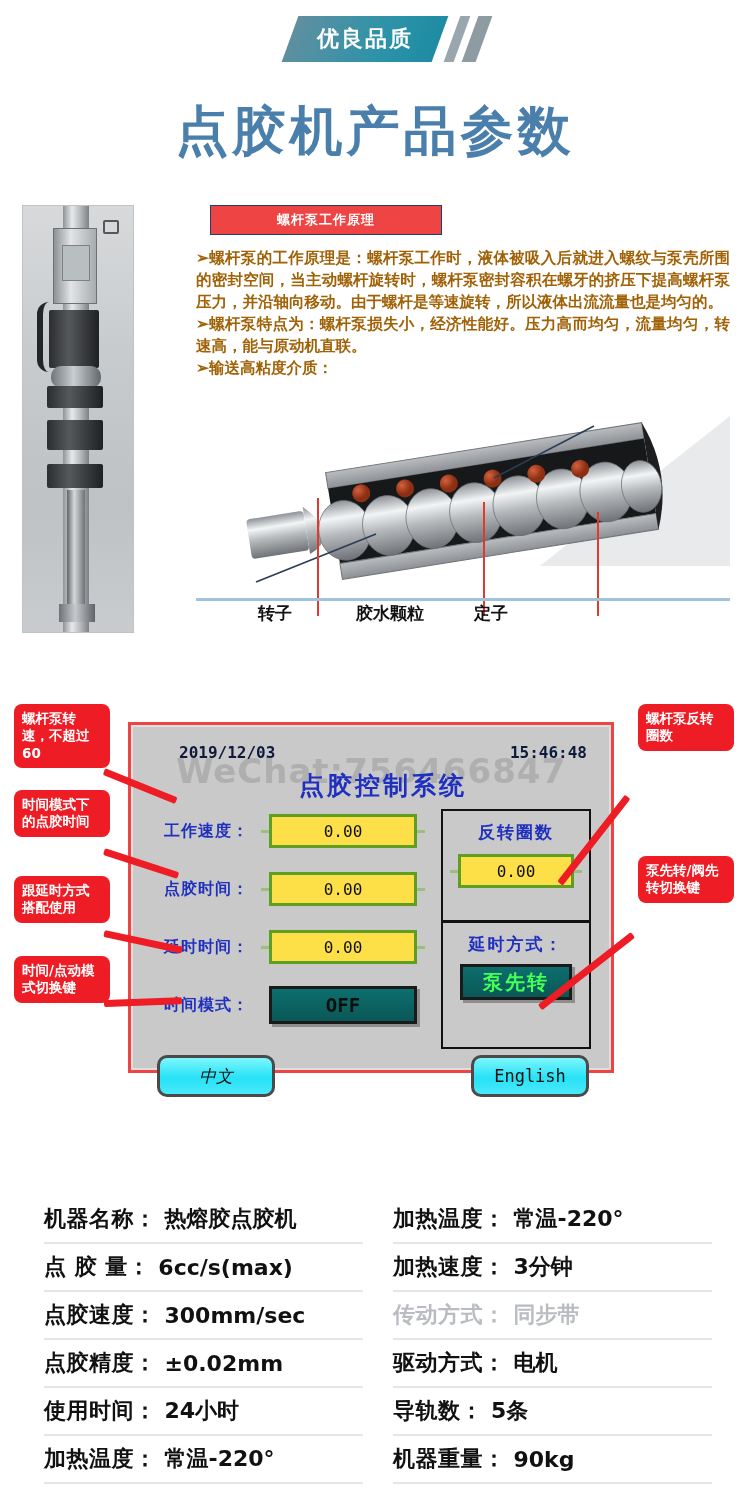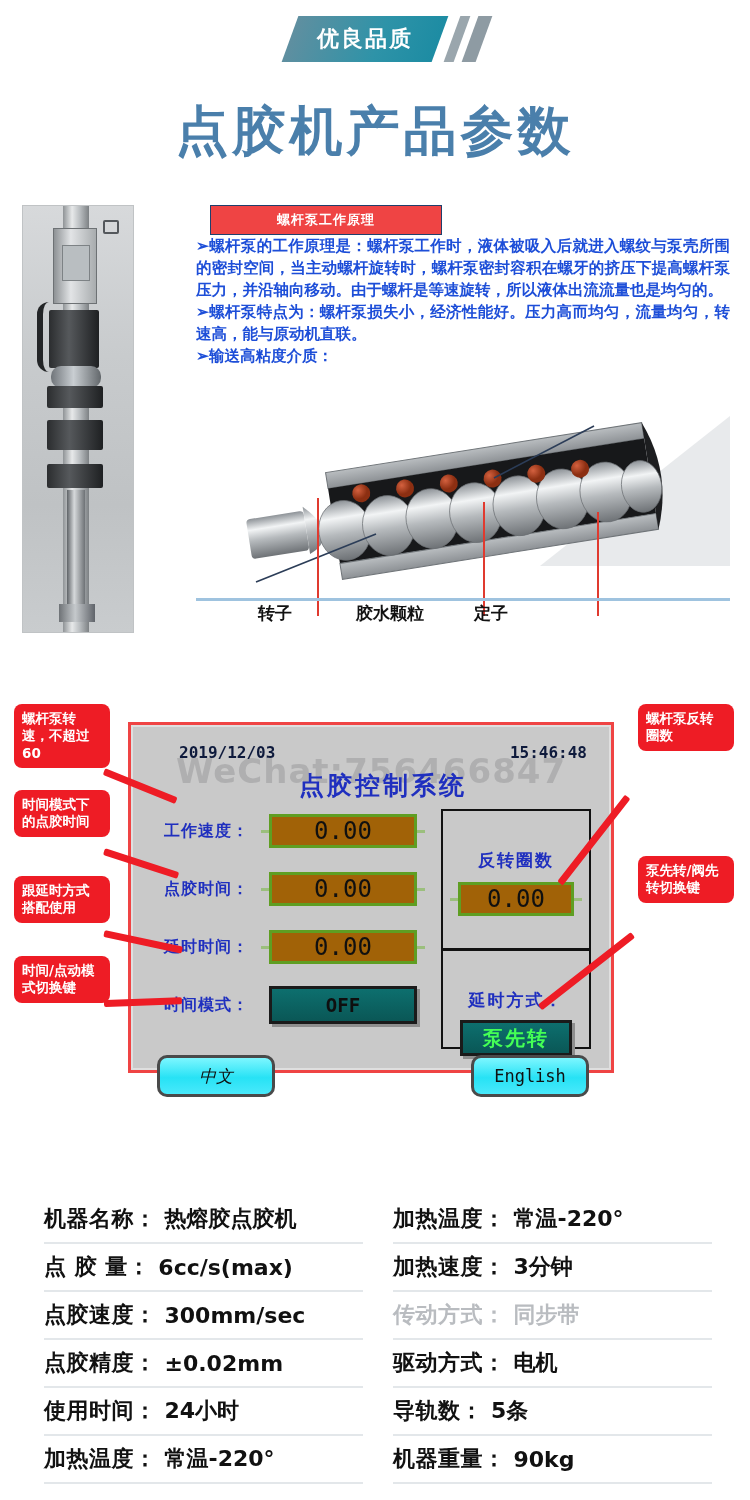--- a/index.html
+++ b/index.html
@@ -92,21 +92,22 @@
   .pr-title {
     width: 232px; height: 30px;
     background: #ef4444;
     border: 1px solid #1f3f6c;
     color: #ffffff; font-size: 13px; font-weight: bold;
     display: flex; align-items: center; justify-content: center;
     letter-spacing: 1px;
     margin-left: 14px;
   }
   .pr-body {
-    font-size: 15.5px; line-height: 1.42; color: #1d4ed8;
+    margin-top: 12px;
+    font-size: 15.5px; line-height: 1.42; color: #a16207;
     font-weight: bold;
     text-align: justify;
     font-family: "DejaVu Serif", "Liberation Serif", serif;
   }
   .pr-body p { margin: 0; }
 
   
   .illus { position: absolute; left: 196px; top: 386px; width: 534px; height: 250px; }
   .illus .bg-tri {
     position: absolute; right: 0; top: 30px;
@@ -157,25 +158,25 @@
   }
 
   .hmi-left { position: absolute; left: 18px; top: 78px; width: 272px; }
   .row { display: flex; align-items: center; height: 40px; margin-bottom: 18px; }
   .row .lab {
     width: 112px; text-align: right; padding-right: 20px;
     font-size: 16px; font-weight: bold; color: #1f2fbf; letter-spacing: 1px;
   }
   .valfield {
     width: 148px; height: 34px;
-    background: #a16207;
+    background: #fde047;
     border: 3px solid #5f9e22;
     display: flex; align-items: center; justify-content: center;
     font-family: "DejaVu Sans Mono", "Liberation Mono", monospace;
-    font-size: 24px; color: #101010; position: relative;
+    font-size: 16px; color: #101010; position: relative;
   }
   .valfield:before, .valfield:after {
     content:""; position: absolute; top: 13px; width: 8px; height: 3px; background: #9bbf7d;
   }
   .valfield:before { left: -11px; }
   .valfield:after { right: -11px; }
 
   .togglebtn {
     width: 148px; height: 38px;
     background: linear-gradient(180deg,#0d6f6e,#0a5756);
@@ -186,21 +187,21 @@
     box-shadow: 3px 3px 0 #8e8e8e;
   }
   .togglebtn.cn { font-family: "DejaVu Sans","Liberation Sans",sans-serif; color:#44ff55; font-size:20px; letter-spacing:2px;}
 
   .hmi-right {
     position: absolute; left: 302px; top: 76px;
     width: 150px; height: 240px;
     border: 2px solid #111;
     background: #c9c9c9;
   }
-  .hmi-right .cell { position: relative; margin-top: 28px; }
+  .hmi-right .cell { position: relative; }
   .hmi-right .cell.top { height: 112px; border-bottom: 3px solid #111; }
   .hmi-right .cell.bot { height: 124px; }
   .cap {
     text-align: center; font-size: 17px; font-weight: bold;
     color: #1f2fbf; letter-spacing: 2px; padding-top: 10px;
   }
   .hmi-right .valfield { margin: 10px auto 0; width: 116px; }
   .hmi-right .togglebtn { margin: 8px auto 0; width: 112px; height: 36px; }
 
   .langbar { position: absolute; left: 18px; top: 322px; width: 432px; height: 46px; }

